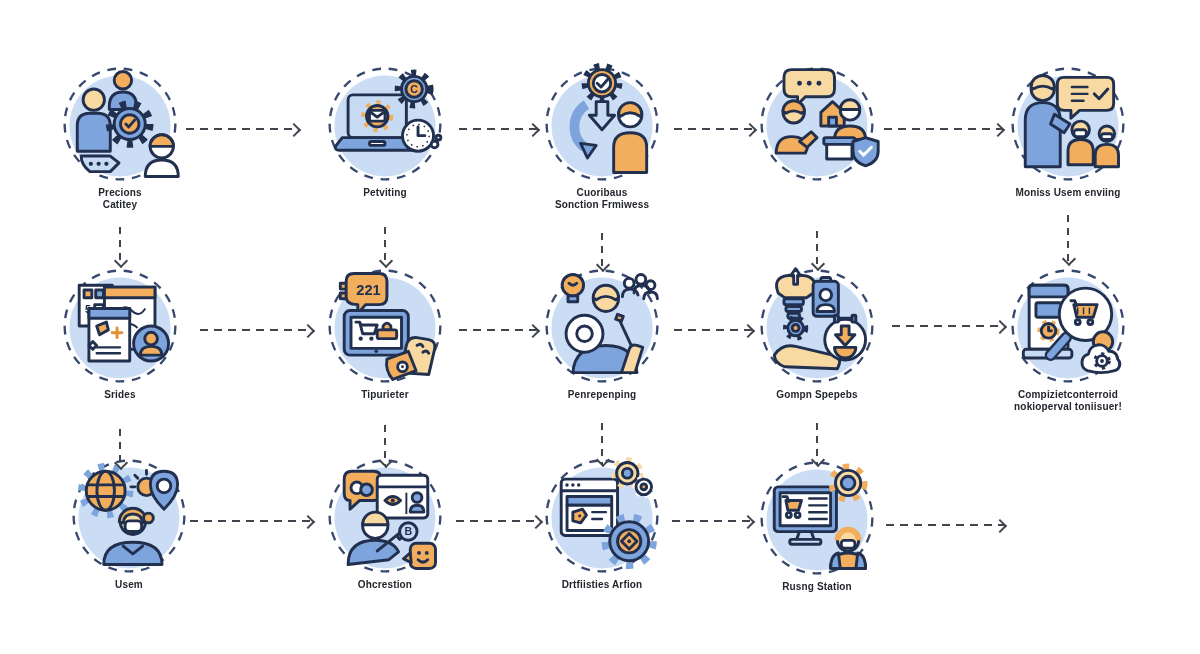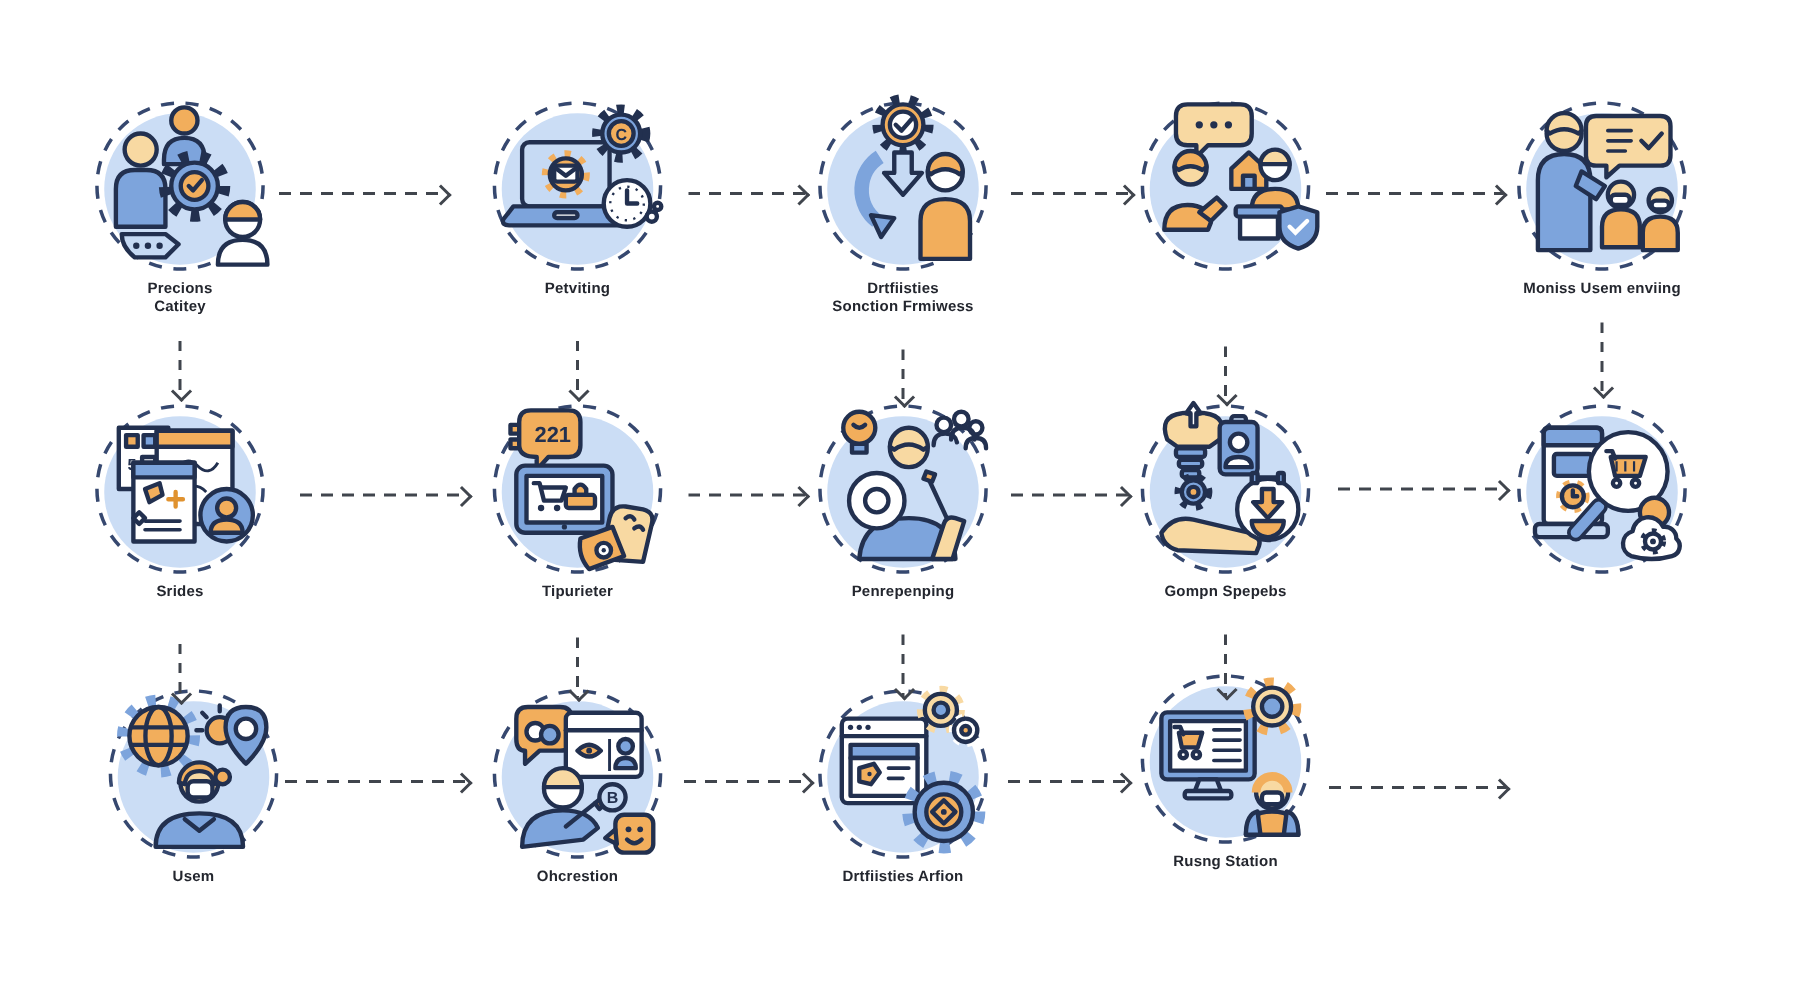--- a/index.html
+++ b/index.html
@@ -94,21 +94,21 @@
       <path class="n fb" d="M48 90 l16 2 -9 13 z" stroke-width="2.5"></path>
       <circle class="teeth" cx="70" cy="28" r="17" stroke="#22304f" stroke-width="8" stroke-dasharray="5 7"></circle>
       <circle class="n fo" cx="70" cy="28" r="14"></circle>
       <circle class="n fw" cx="70" cy="28" r="9"></circle>
       <path class="n nf" d="M65 28 l4 4 7-8" stroke-width="2.5"></path>
       <path class="n flb" d="M64 47 v14 h-7 l13 15 13-15 h-7 V47 z"></path>
       <circle class="n fw" cx="99" cy="61" r="12"></circle>
       <path class="n fo" d="M87 60 a12 12 0 0 1 24 0 l-2 2 q-10-7-20 0 z"></path>
       <path class="n fo" d="M82 120 v-26 q0-15 17-15 q17 0 17 15 v26 z"></path>
     </svg>
-    <div class="label">Drtfiisties
+    <div class="label">Cuoribaus
 Sonction Frmiwess</div>
   </div>
 
   <div class="node" style="left:717px;top:56px">
     <svg class="icon" viewBox="0 0 140 140">
       <circle class="bgc" cx="70" cy="72" r="52"></circle>
         <circle class="ring" cx="70" cy="70" r="57"></circle>
       <path class="n fc" d="M44 14 h36 q8 0 8 8 v12 q0 8-8 8 h-22 l-8 8 v-8 h-6 q-8 0-8-8 v-12 q0-8 8-8 z"></path>
       <circle cx="52" cy="28" r="2.5" fill="#22304f"></circle>
         <circle cx="62" cy="28" r="2.5" fill="#22304f"></circle>
@@ -271,20 +271,22 @@
       <path class="nf n" stroke-width="2" d="M73 44 h4 l2 5"></path>
       <circle class="n fw" cx="80" cy="66" r="2.5" stroke-width="2"></circle>
       <circle class="n fw" cx="93" cy="66" r="2.5" stroke-width="2"></circle>
       <circle class="n fo" cx="106" cy="86" r="10"></circle>
       <path class="n fw" d="M100 94 l6 6 6-6 v4 h-12 z" stroke-width="2"></path>
       <path class="n fw" d="M90 116 a9 9 0 0 1 1-17 a11 11 0 0 1 21-3 a8 8 0 0 1 9 8 a7 7 0 0 1-3 12 q-14 4-28 0 z"></path>
       <circle class="teeth" cx="105" cy="106" r="7" stroke="#22304f" stroke-width="4" stroke-dasharray="3 5"></circle>
       <circle class="n fw" cx="105" cy="106" r="5.5" stroke-width="2"></circle>
       <circle cx="105" cy="106" r="2" fill="#22304f"></circle>
     </svg>
+    <div class="label">Compizietconterroid
+nokioperval toniisuer!</div>
   </div>
 
   <div class="node" style="left:29px;top:448px">
     <svg class="icon" viewBox="0 0 140 140">
       <circle class="bgc" cx="70" cy="72" r="52"></circle>
         <circle class="ring" cx="70" cy="70" r="57"></circle>
       <circle class="teeth" cx="46" cy="44" r="24" stroke="#7da4dc" stroke-width="9" stroke-dasharray="6 9"></circle>
       <circle class="n fo" cx="46" cy="44" r="20"></circle>
       <ellipse class="nf n" cx="46" cy="44" rx="9" ry="20" stroke-width="2"></ellipse>
       <path class="nf n" stroke-width="2" d="M27 38 h38 M27 50 h38"></path>
@@ -354,21 +356,21 @@
       <circle class="n fo" cx="113" cy="40" r="3" stroke-width="2"></circle>
       <circle class="teeth" cx="98" cy="96" r="23" stroke="#7da4dc" stroke-width="11" stroke-dasharray="7 9"></circle>
       <circle class="n fb" cx="98" cy="96" r="20"></circle>
       <circle class="n fo" cx="98" cy="96" r="12"></circle>
       <path class="n fo" d="M98 88 l8 8 -8 8 -8-8 z" stroke-width="2.5"></path>
       <circle cx="98" cy="96" r="2" fill="#22304f"></circle>
     </svg>
     <div class="label">Drtfiisties Arfion</div>
   </div>
 
-  <div class="node" style="left:717px;top:438px">
+  <div class="node" style="left:717px;top:450px">
     <svg class="icon" viewBox="0 0 140 140">
       <circle class="bgc" cx="70" cy="72" r="52"></circle>
         <circle class="ring" cx="70" cy="70" r="57"></circle>
       <rect class="n fb" x="26" y="38" width="64" height="46" rx="4"></rect>
       <rect class="n fw" x="32" y="44" width="52" height="34"></rect>
       <path class="n fo" d="M38 52 h16 l-3 10 h-11 z" stroke-width="2.5"></path>
       <path class="nf n" d="M35 48 h4 l2 5" stroke-width="2"></path>
       <circle class="n fw" cx="41" cy="67" r="2.5" stroke-width="2"></circle>
       <circle class="n fw" cx="50" cy="67" r="2.5" stroke-width="2"></circle>
       <path d="M62 50 h18 M62 57 h18 M62 64 h18 M62 71 h18" stroke="#22304f" stroke-width="2.5" stroke-linecap="round"></path>

